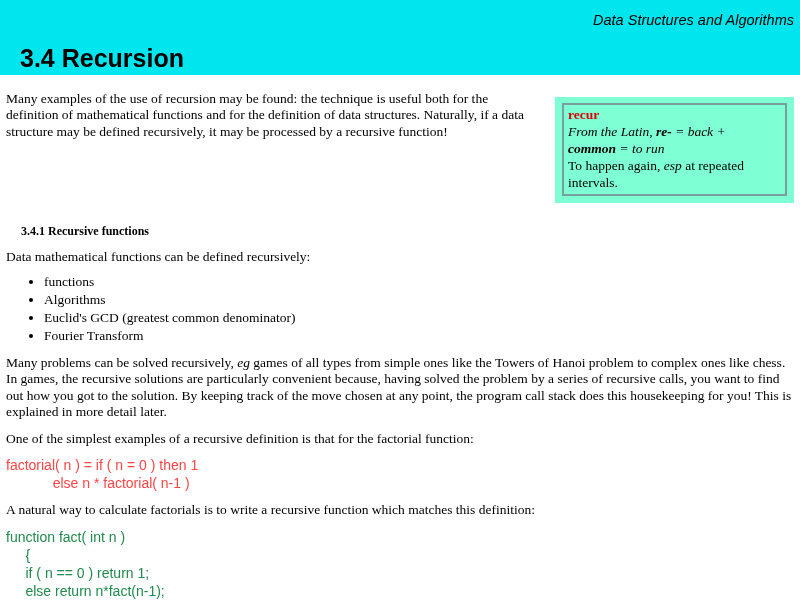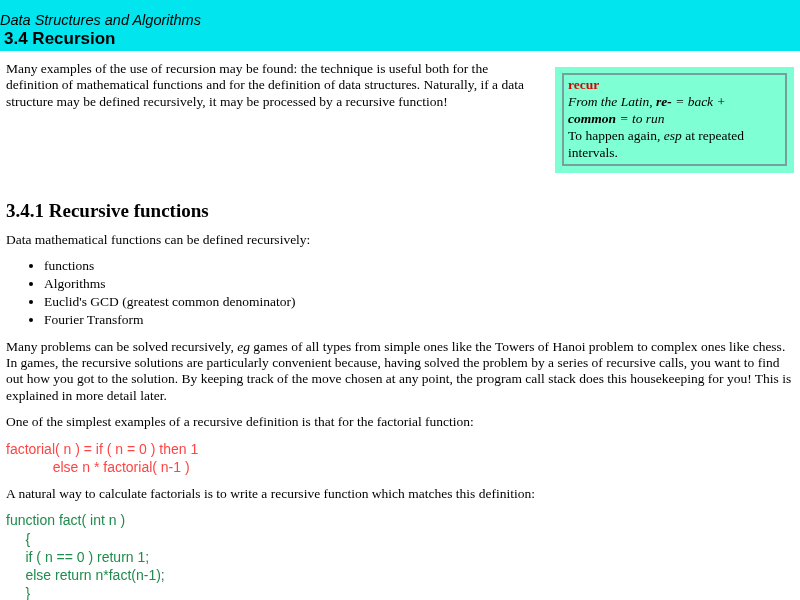--- a/index.html
+++ b/index.html
@@ -25,54 +25,54 @@
     padding: 0;
     margin: 0;
   }
   #banner-top {
     height: 13px;
     background: #00e5ee;
     margin: 0;
     padding: 0;
   }
   #banner-course {
-    text-align: left;
+    text-align: right;
     font-style: italic;
     font-weight: normal;
     font-family: "Liberation Sans", "DejaVu Sans", sans-serif;
     font-size: 14.5px;
     color: #000000;
     padding: 0 6px 0 0;
     line-height: 1.0;
     height: 16px;
     background: #00e5ee;
   }
   #page-title {
     font-family: "Liberation Sans", "DejaVu Sans", sans-serif;
     font-weight: bold;
-    font-size: 17px;
+    font-size: 25px;
     color: #000000;
     background: #00e5ee;
-    margin: 0;
+    margin: 16px;
     padding: 1px 0 4px 4px;
     line-height: 1.0;
   }
 
   
   #content {
     padding: 0 6px 0 6px;
     position: relative;
   }
 
   
   #definition-box {
     float: right;
     background: #7fffd4;
     padding: 6px 7px 7px 7px;
-    margin: 6px 0 10px 10px;
+    margin: 6px 0 4px 10px;
     width: 239px;
     box-sizing: border-box;
   }
   #definition-inner {
     background: #7fffd4;
     border: 2px solid #7a9e9e;
     padding: 2px 4px 3px 4px;
   }
   #definition-inner p {
     margin: 0 0 0 0;
@@ -91,22 +91,22 @@
     margin: 10px 0 0 0;
     text-align: left;
   }
   p.para.narrow {
     width: 533px;
   }
 
   h3.sub {
     font-family: "Liberation Serif", "DejaVu Serif", serif;
     font-weight: bold;
-    font-size: 19px;
-    margin: 18px 0 0 0;
+    font-size: 12px;
+    margin: 18px 0 0 15px;
     padding: 0;
     line-height: 1.1;
   }
 
   ul.bullets {
     margin: 8px 0 0 0;
     padding-left: 38px;
     list-style-type: disc;
   }
   ul.bullets li {

